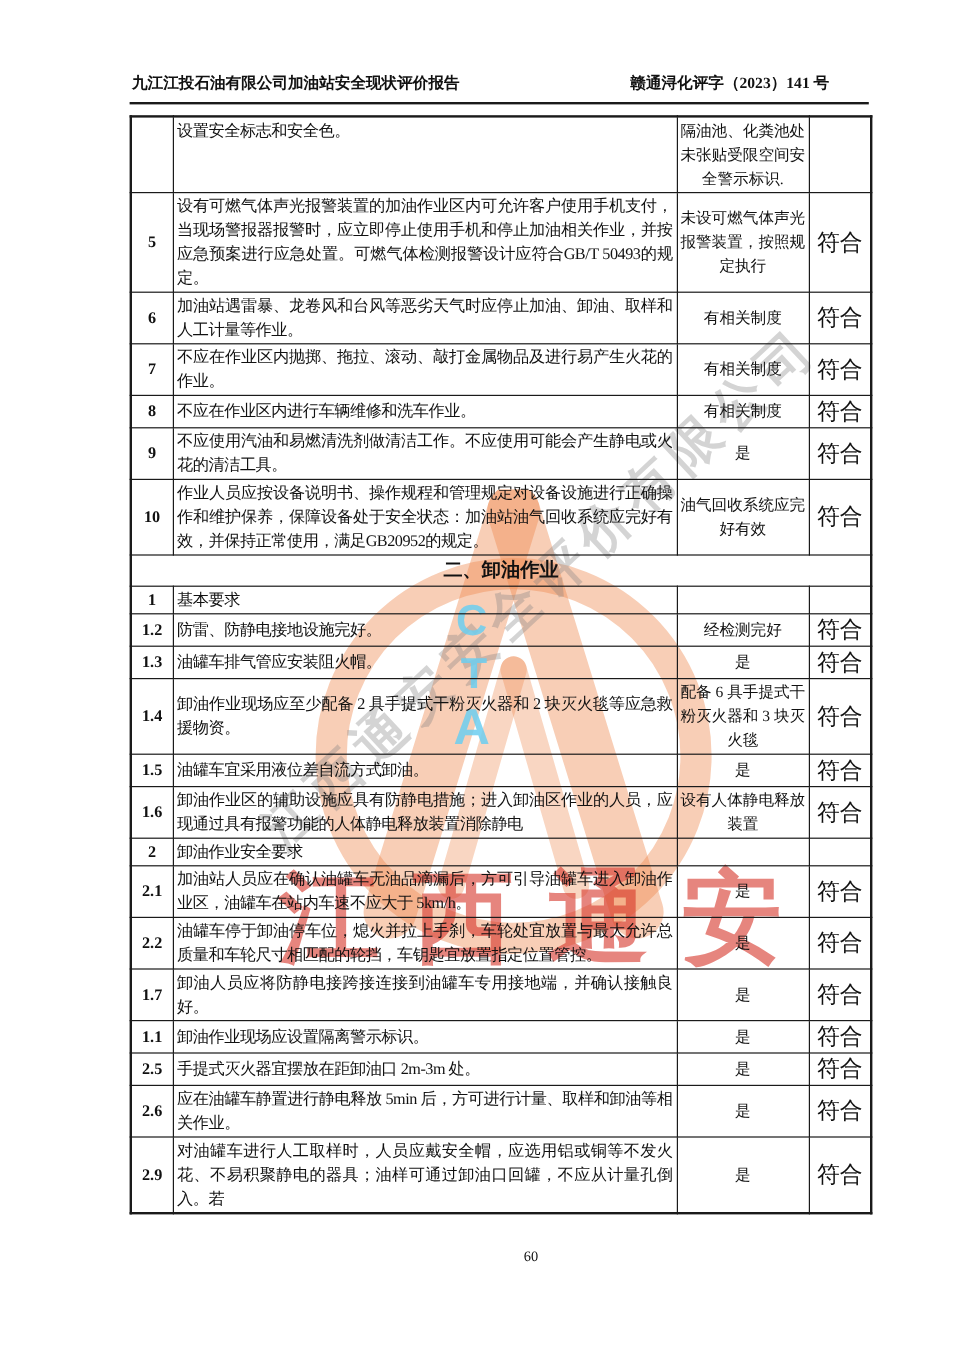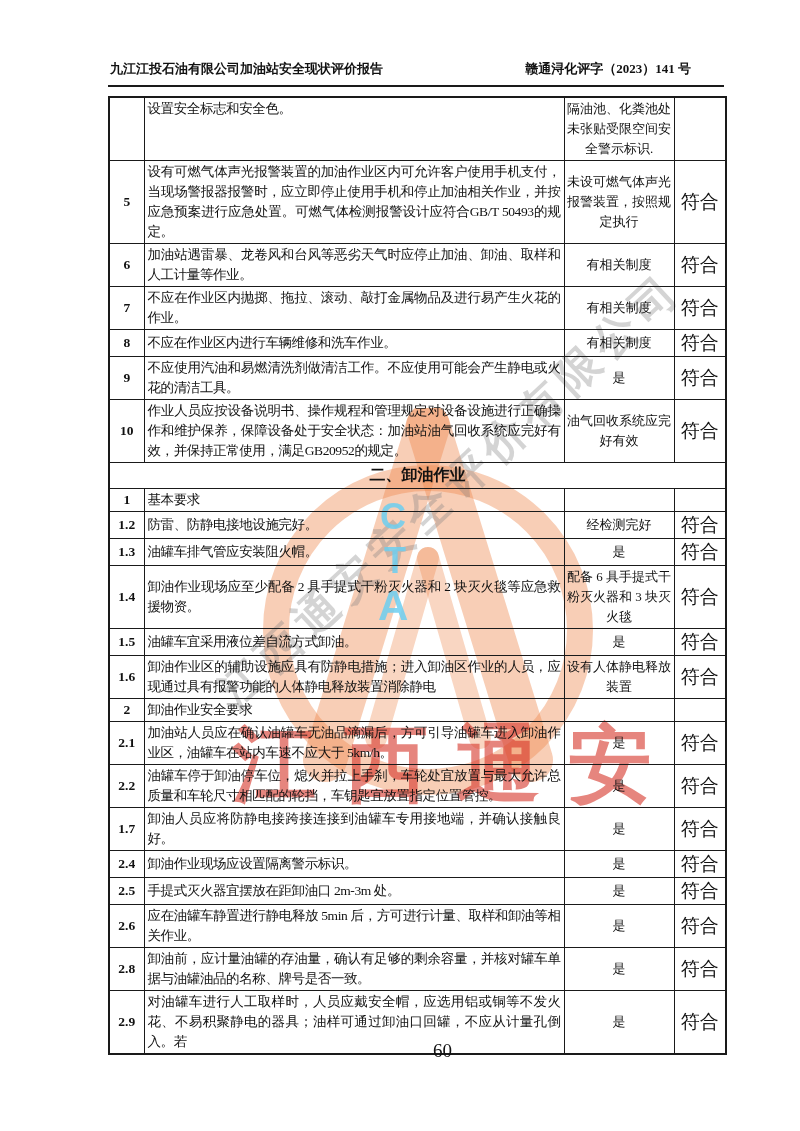--- a/index.html
+++ b/index.html
@@ -38,21 +38,21 @@
   col.c-result { width:52px; }
   td.cell-num    { text-align:center; font-weight:bold; font-size:13.5px; }
   td.cell-text   { text-align:justify; font-size:13.5px; letter-spacing:-0.4px;
                    line-height:20px; padding:1px 3px; }
   td.cell-status { text-align:center; font-size:13px; line-height:20px; padding:1px 1px; }
   td.cell-result { text-align:center; font-size:19px; }
   td.cell-section { text-align:center; font-weight:bold; font-size:16px; padding:2px; }
   tr.first-row td { height:60px; vertical-align:top;margin-left:33px; }
 
   .page-footer { position:absolute; left:108px; width:669px; top:1040px;
-    text-align:center; font-size:19px; z-index:1; }
+    text-align:center; font-size:12px; z-index:1; }
 </style>
 </head>
 <body>
 
 <div class="page">
 
   <div class="wm-layer">
     <svg class="wm-emblem" width="400" height="410" viewBox="0 0 400 410">
       <circle cx="200" cy="222" r="152" fill="none" stroke="#ef8a50" stroke-width="26" opacity="0.42"></circle>
       <path d="M200 18 L97 352" stroke="#ef8a50" stroke-width="44" stroke-linecap="round" fill="none" opacity="0.42"></path>
@@ -180,40 +180,34 @@
             <td class="cell-status">是</td>
             <td class="cell-result">符合</td>
           </tr>
           <tr>
             <td class="cell-num">1.7</td>
             <td class="cell-text">卸油人员应将防静电接跨接连接到油罐车专用接地端，并确认接触良好。</td>
             <td class="cell-status">是</td>
             <td class="cell-result">符合</td>
           </tr>
           <tr>
-            <td class="cell-num">2.4</td>
+            <td class="cell-num">1.1</td>
             <td class="cell-text">卸油作业现场应设置隔离警示标识。</td>
             <td class="cell-status">是</td>
             <td class="cell-result">符合</td>
           </tr>
           <tr>
             <td class="cell-num">2.5</td>
             <td class="cell-text">手提式灭火器宜摆放在距卸油口 2m-3m 处。</td>
             <td class="cell-status">是</td>
             <td class="cell-result">符合</td>
           </tr>
           <tr>
             <td class="cell-num">2.6</td>
             <td class="cell-text">应在油罐车静置进行静电释放 5min 后，方可进行计量、取样和卸油等相关作业。</td>
-            <td class="cell-status">是</td>
-            <td class="cell-result">符合</td>
-          </tr>
-          <tr>
-            <td class="cell-num">2.8</td>
-            <td class="cell-text">卸油前，应计量油罐的存油量，确认有足够的剩余容量，并核对罐车单据与油罐油品的名称、牌号是否一致。</td>
             <td class="cell-status">是</td>
             <td class="cell-result">符合</td>
           </tr>
           <tr>
             <td class="cell-num">2.9</td>
             <td class="cell-text">对油罐车进行人工取样时，人员应戴安全帽，应选用铝或铜等不发火花、不易积聚静电的器具；油样可通过卸油口回罐，不应从计量孔倒入。若</td>
             <td class="cell-status">是</td>
             <td class="cell-result">符合</td>
           </tr>
         </tbody>

